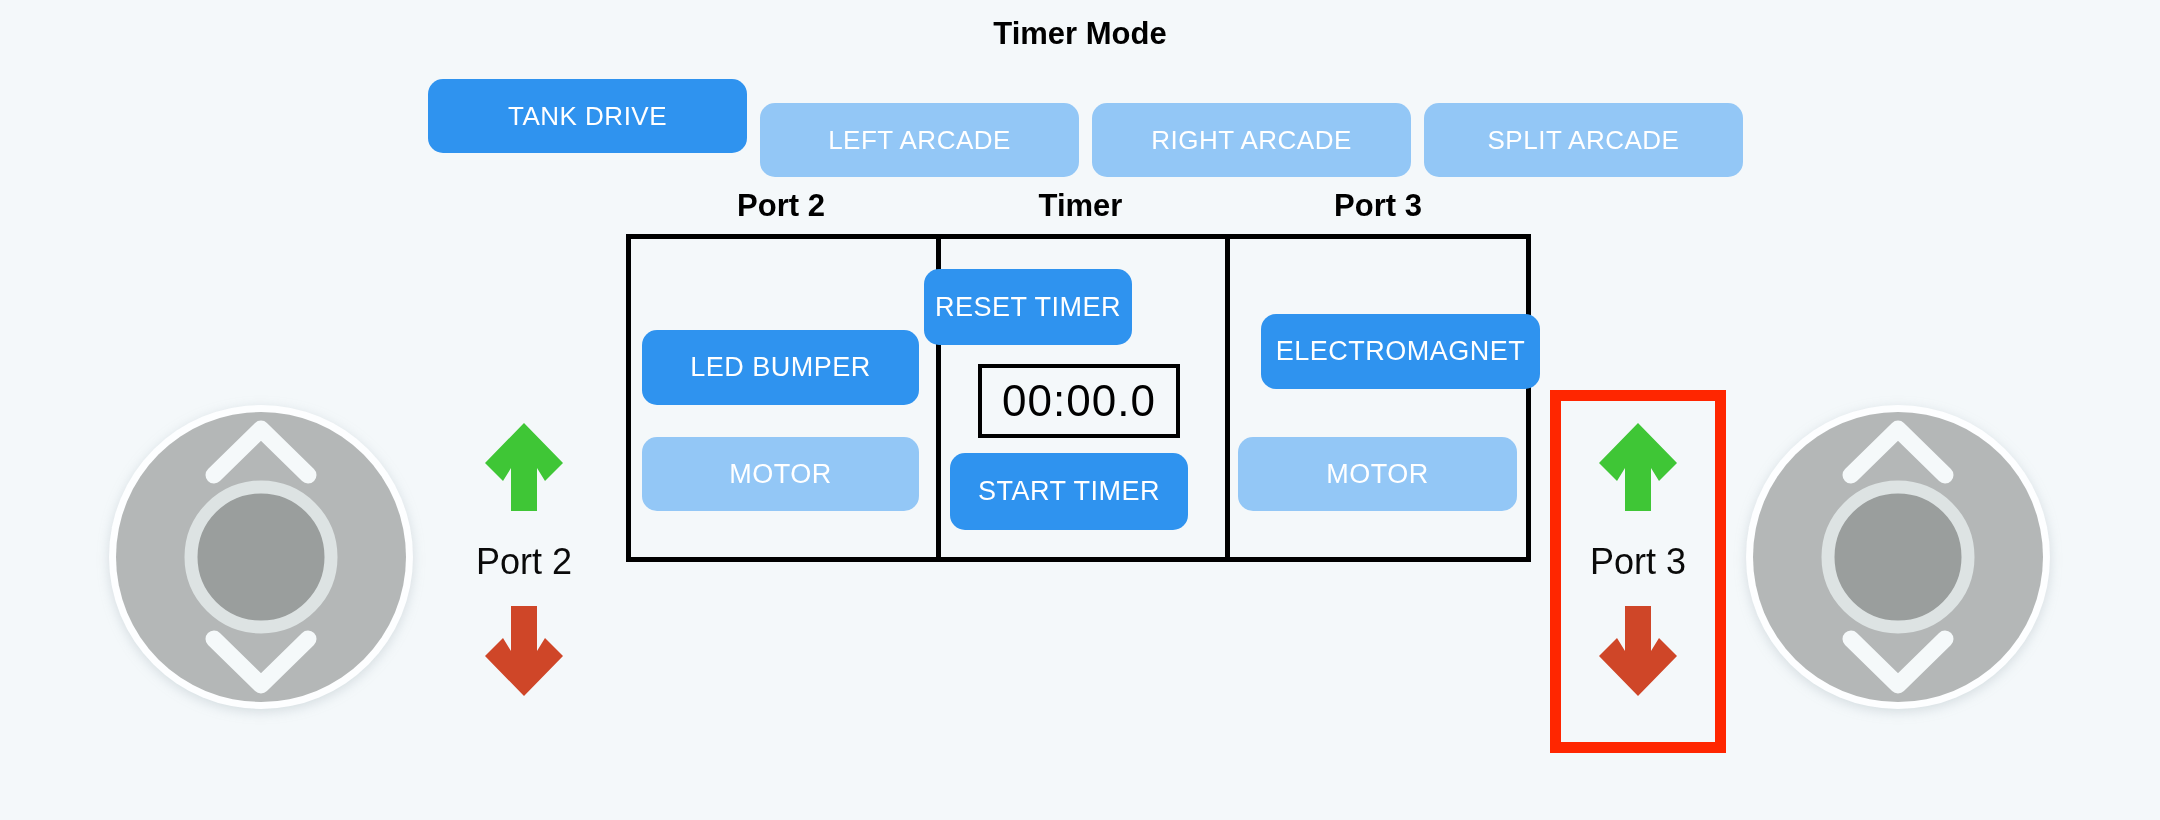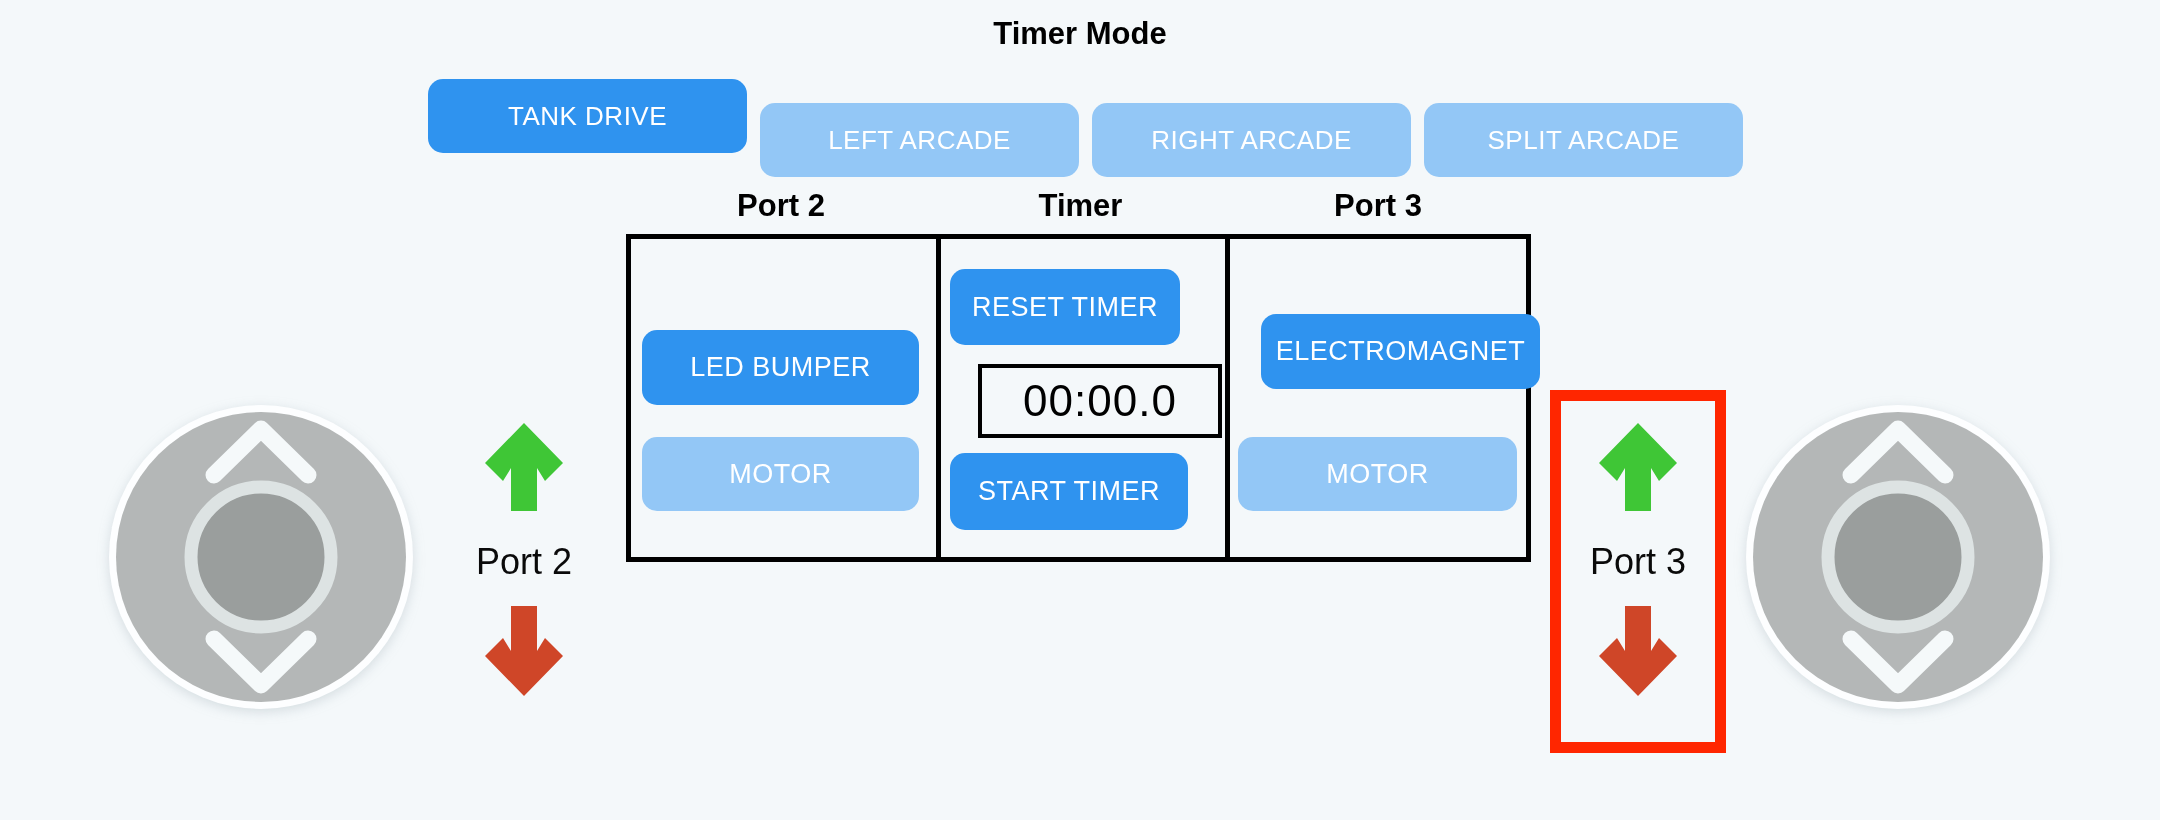--- a/index.html
+++ b/index.html
@@ -57,27 +57,27 @@
   
   .cell-btn {
     border: none; border-radius: 15px;
     color: #ffffff; font-size: 27px; letter-spacing: 0.5px;
     font-family: "Liberation Sans", sans-serif;
     display: flex; align-items: center; justify-content: center;
     cursor: pointer;
   }
   .led-bumper     { left: 642px;  top: 330px; width: 277px; height: 75px; }
   .motor-left     { left: 642px;  top: 413px; width: 277px; height: 74px; }
-  .reset-timer    { left: 950px;  top: 269px; width: 230px; height: 76px; }
+  .reset-timer    { left: 924px;  top: 269px; width: 208px; height: 76px; }
   .start-timer    { left: 950px;  top: 453px; width: 238px; height: 77px; }
   .electromagnet  { left: 1238px; top: 314px; width: 279px; height: 75px; margin-left: 23px; }
   .motor-right    { left: 1238px; top: 413px; width: 279px; height: 74px; }
 
   .timer-display {
-    left: 978px; top: 364px; width: 244px; height: 74px;
+    left: 978px; top: 364px; width: 202px; height: 74px;
     border: 4px solid #000;
     display: flex; align-items: center; justify-content: center;
     font-size: 44px; color: #000; letter-spacing: 1px;
   }
 
   
   .arrow { display: block; }
   .up-left    { left: 485px;  top: 423px; }
   .down-left  { left: 485px;  top: 606px; }
   .up-right   { left: 1599px; top: 423px; }

